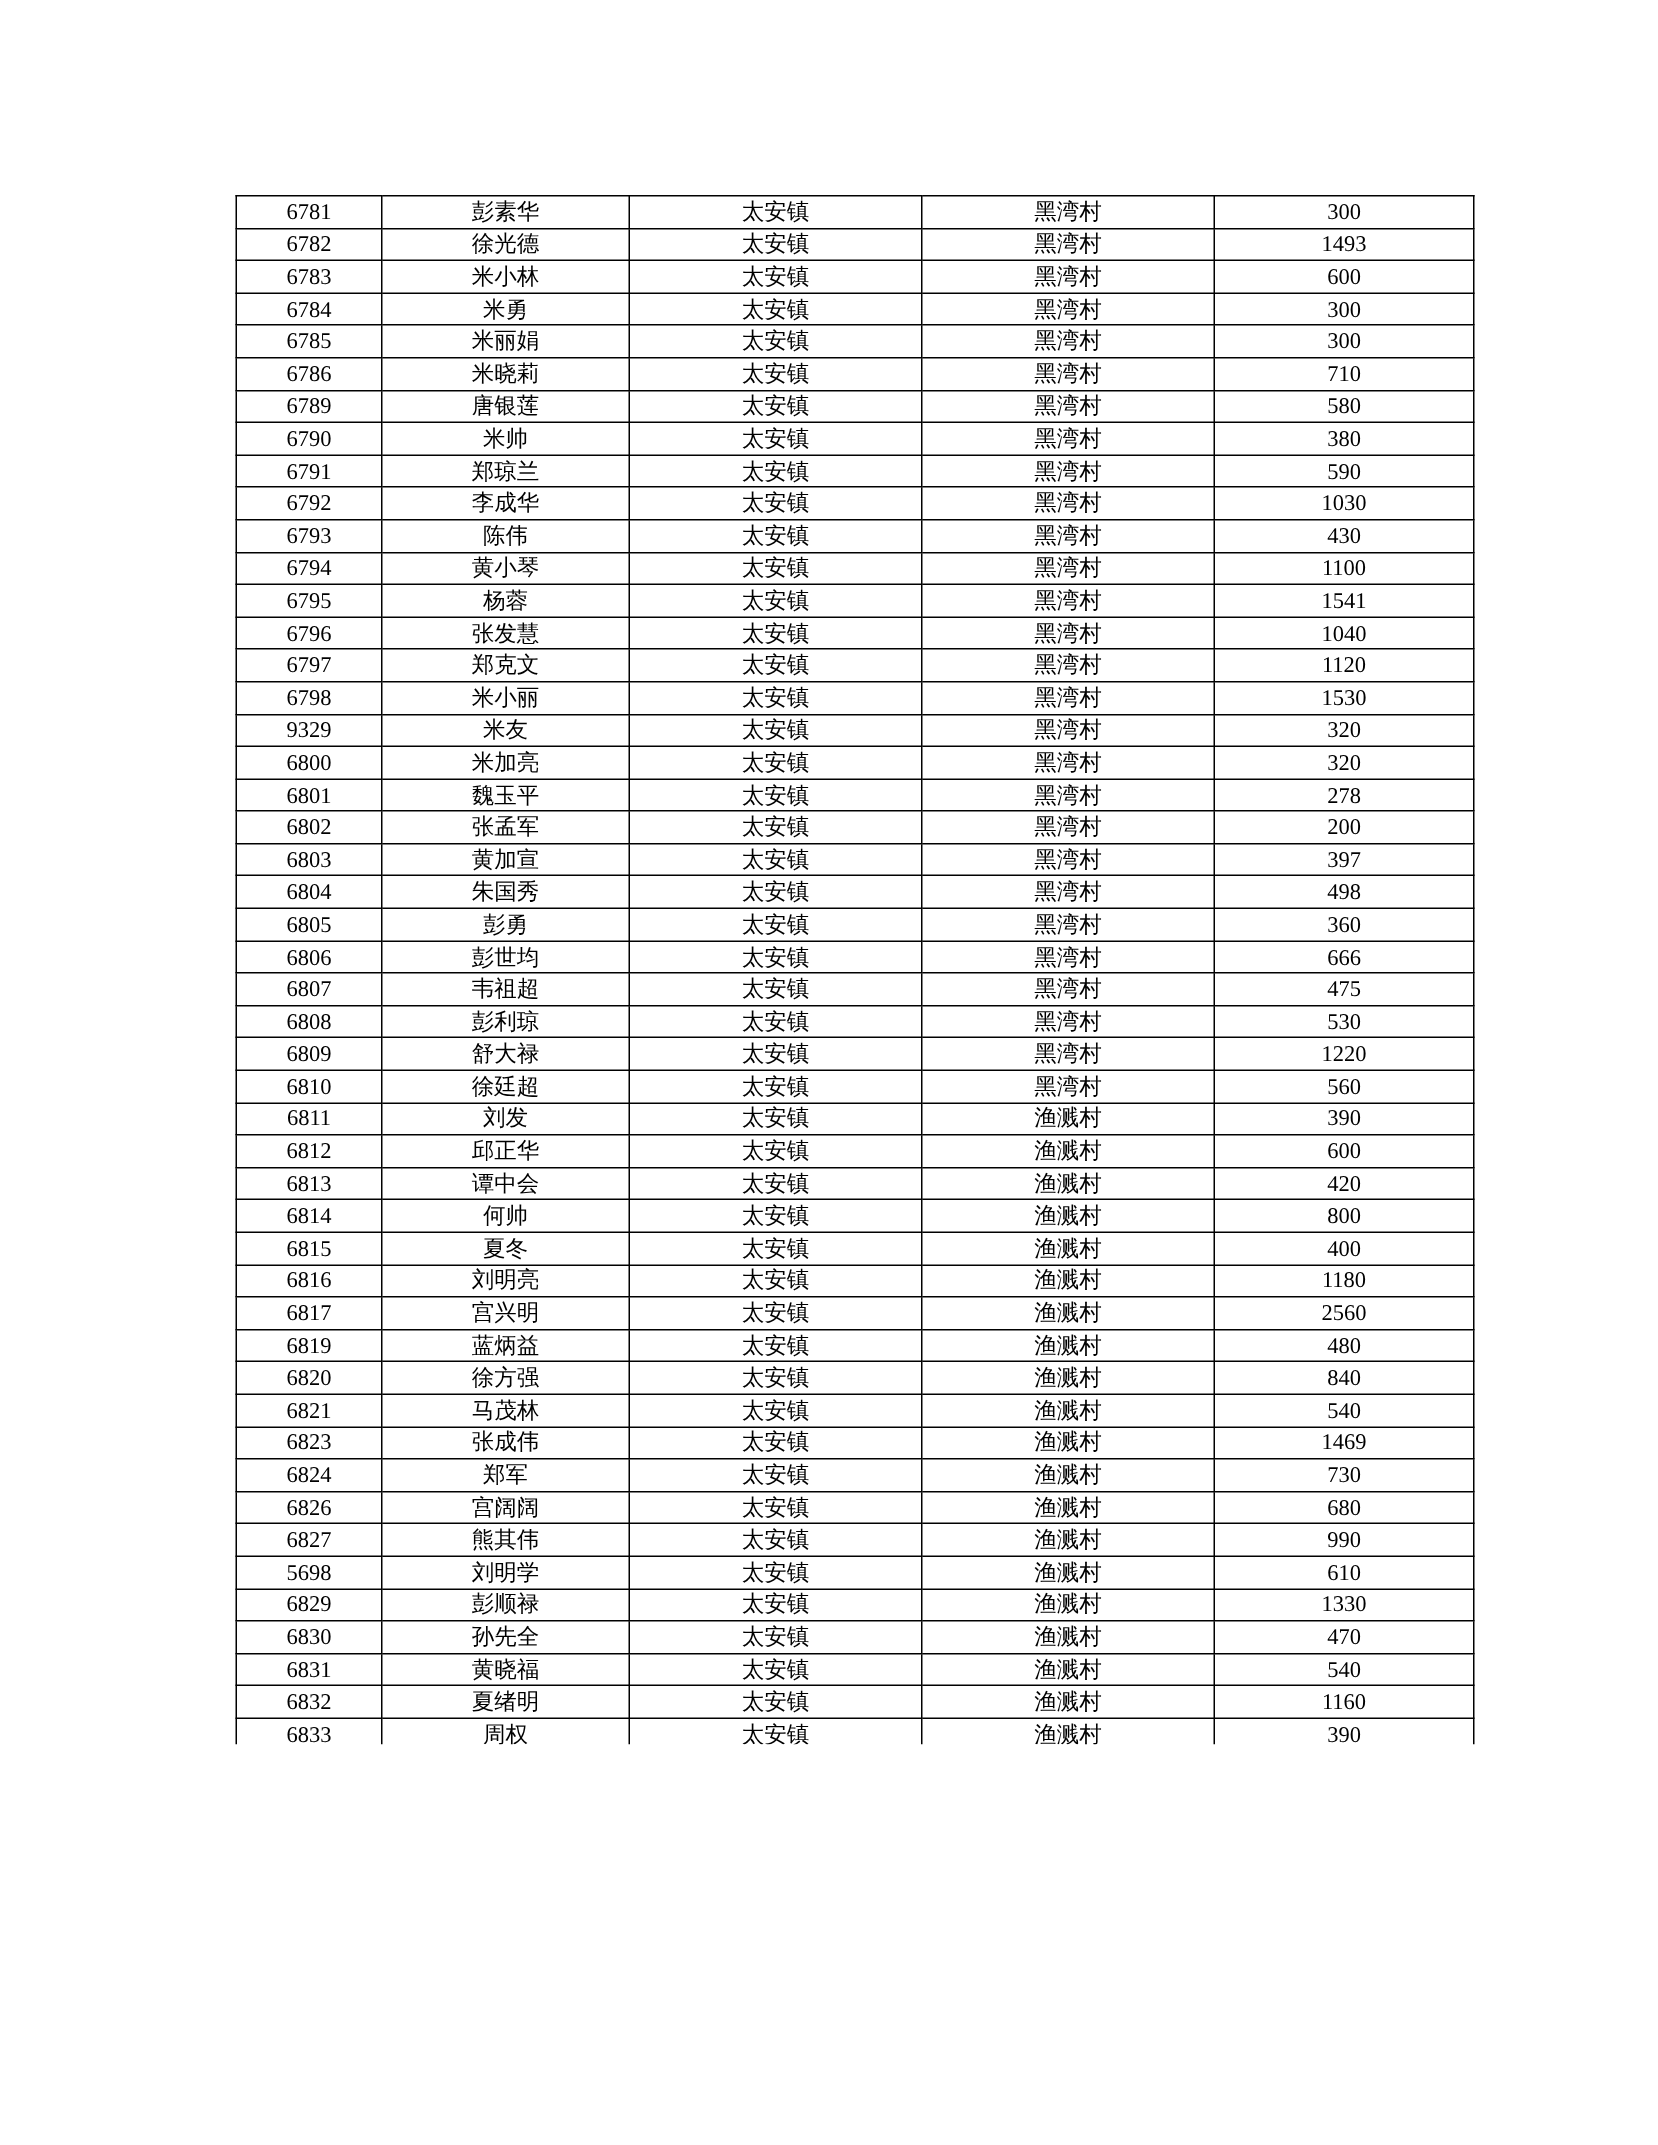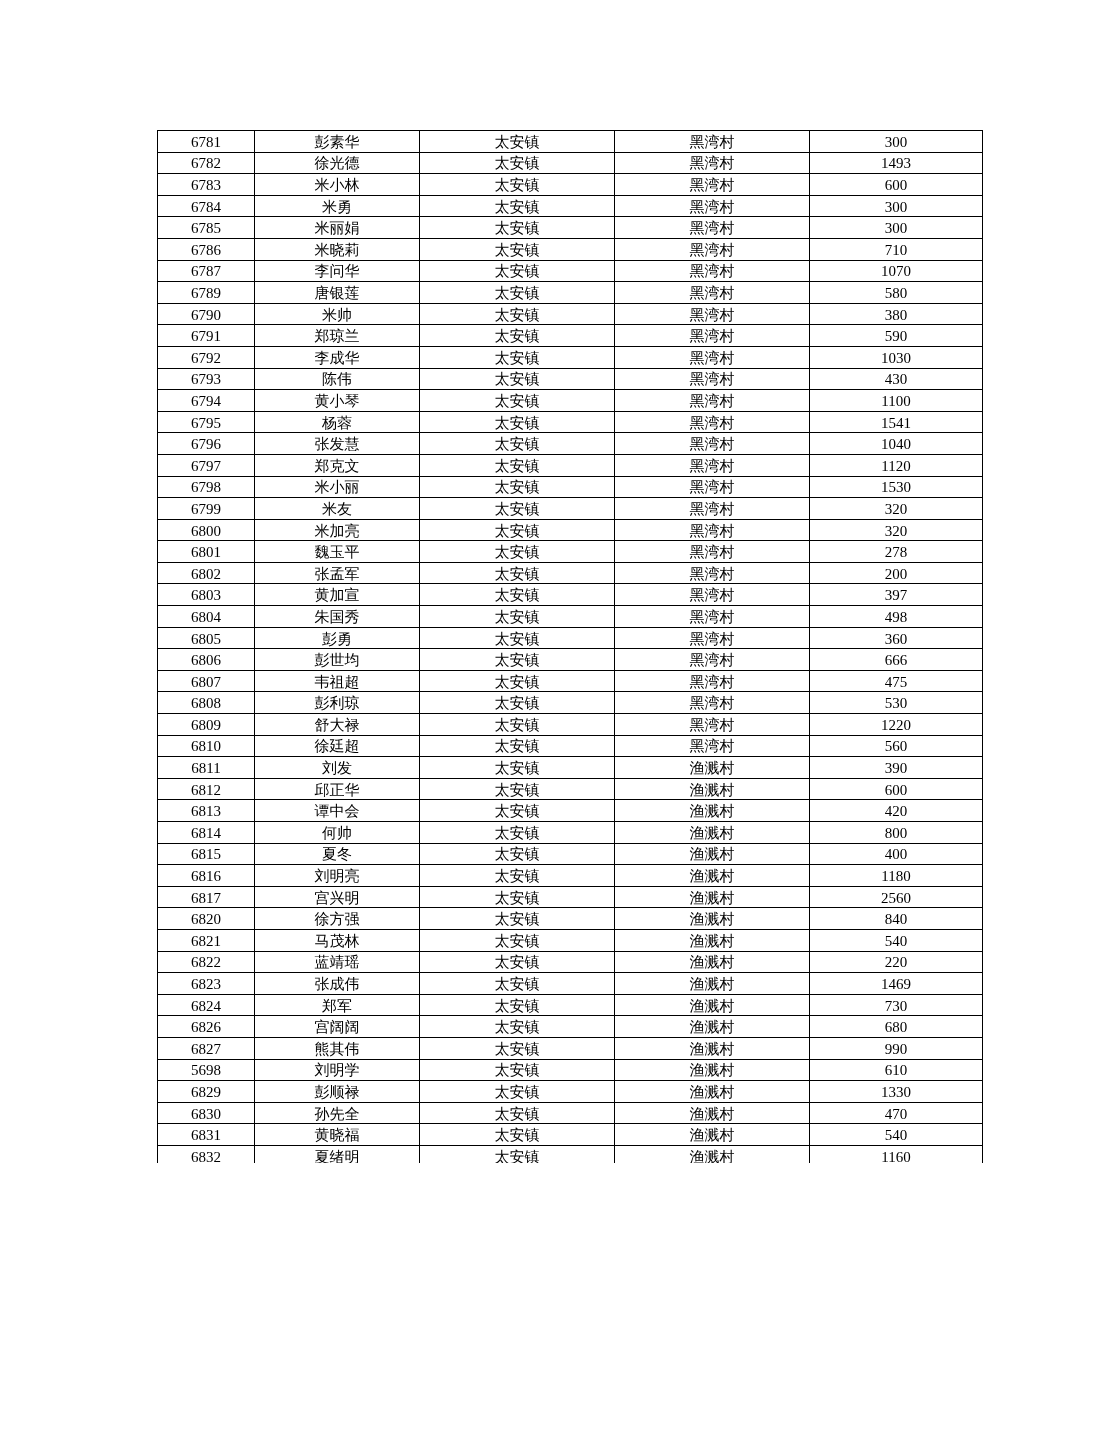--- a/index.html
+++ b/index.html
@@ -93,27 +93,20 @@
           <td>300</td>
         </tr>
         <tr>
           <td>6786</td>
           <td>米晓莉</td>
           <td>太安镇</td>
           <td>黑湾村</td>
           <td>710</td>
         </tr>
         <tr>
-          <td>6787</td>
-          <td>李问华</td>
-          <td>太安镇</td>
-          <td>黑湾村</td>
-          <td>1070</td>
-        </tr>
-        <tr>
           <td>6789</td>
           <td>唐银莲</td>
           <td>太安镇</td>
           <td>黑湾村</td>
           <td>580</td>
         </tr>
         <tr>
           <td>6790</td>
           <td>米帅</td>
           <td>太安镇</td>
@@ -170,21 +163,21 @@
           <td>1120</td>
         </tr>
         <tr>
           <td>6798</td>
           <td>米小丽</td>
           <td>太安镇</td>
           <td>黑湾村</td>
           <td>1530</td>
         </tr>
         <tr>
-          <td>6799</td>
+          <td>9329</td>
           <td>米友</td>
           <td>太安镇</td>
           <td>黑湾村</td>
           <td>320</td>
         </tr>
         <tr>
           <td>6800</td>
           <td>米加亮</td>
           <td>太安镇</td>
           <td>黑湾村</td>
@@ -303,39 +296,39 @@
           <td>1180</td>
         </tr>
         <tr>
           <td>6817</td>
           <td>宫兴明</td>
           <td>太安镇</td>
           <td>渔溅村</td>
           <td>2560</td>
         </tr>
         <tr>
+          <td>6819</td>
+          <td>蓝炳益</td>
+          <td>太安镇</td>
+          <td>渔溅村</td>
+          <td>480</td>
+        </tr>
+        <tr>
           <td>6820</td>
           <td>徐方强</td>
           <td>太安镇</td>
           <td>渔溅村</td>
           <td>840</td>
         </tr>
         <tr>
           <td>6821</td>
           <td>马茂林</td>
           <td>太安镇</td>
           <td>渔溅村</td>
           <td>540</td>
-        </tr>
-        <tr>
-          <td>6822</td>
-          <td>蓝靖瑶</td>
-          <td>太安镇</td>
-          <td>渔溅村</td>
-          <td>220</td>
         </tr>
         <tr>
           <td>6823</td>
           <td>张成伟</td>
           <td>太安镇</td>
           <td>渔溅村</td>
           <td>1469</td>
         </tr>
         <tr>
           <td>6824</td>

